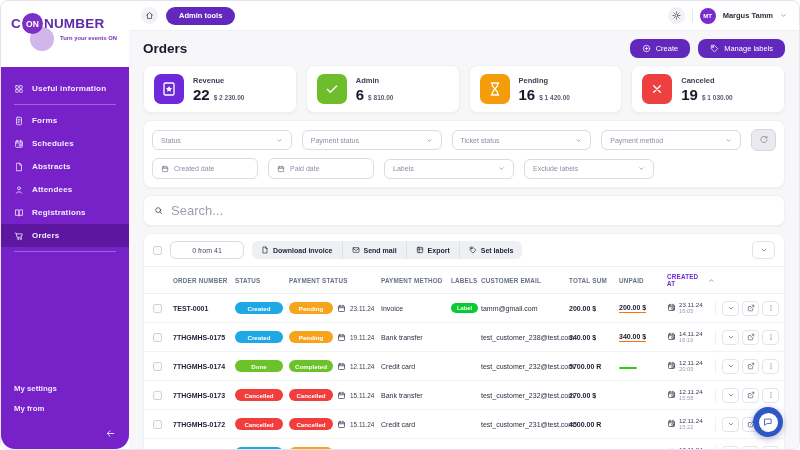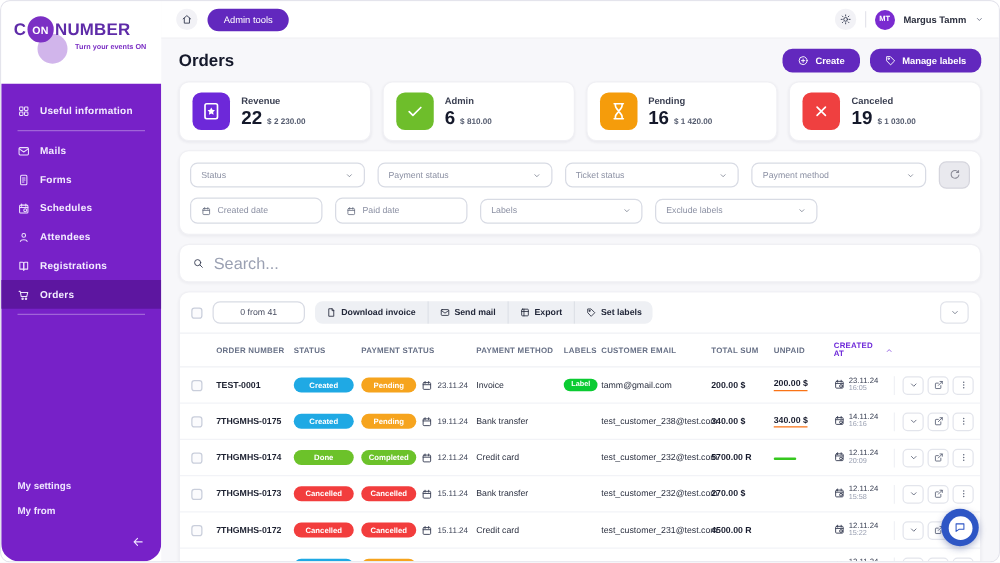--- a/index.html
+++ b/index.html
@@ -25,32 +25,32 @@
   .nav-divider{height:1px;background:rgba(255,255,255,.3);margin:4px 13px}
   .nav-footer{margin-top:auto;padding:10px 13px 10px;display:flex;flex-direction:column;gap:11px}
   .nav-foot-item{font-size:7.8px;color:#efe6ff;cursor:pointer;font-weight:600}
   .collapse-btn{align-self:flex-end;width:11px;height:11px;color:#efe6ff;cursor:pointer;margin-top:4px}
 
   
   .main{flex:1;display:flex;flex-direction:column;background:#f7f7fa;min-width:0}
   .topbar{height:30px;flex:none;background:#fff;display:flex;align-items:center;padding:0 12px;gap:8px;border-bottom:1px solid #efeff4}
   .icon-btn{width:17px;height:17px;border-radius:50%;background:#f2f2f6;display:flex;align-items:center;justify-content:center;color:#3c4257;border:none;cursor:pointer;padding:0}
   .icon-btn .icon{width:9px;height:9px}
-  .admin-btn{background:var(--button);color:#fff;font-size:7.5px;font-weight:400;padding:4.5px 13px;border-radius:9px;border:none;cursor:pointer;font-family:inherit}
+  .admin-btn{background:var(--button);color:#fff;font-size:7.5px;font-weight:700;padding:4.5px 13px;border-radius:9px;border:none;cursor:pointer;font-family:inherit}
   .topbar-right{margin-left:auto;display:flex;align-items:center;gap:7px}
   .tb-divider{width:1px;height:13px;background:#e5e5ec}
   .avatar{width:16px;height:16px;border-radius:50%;background:#7a2bd0;color:#fff;font-size:6px;font-weight:700;display:flex;align-items:center;justify-content:center}
   .user-name{font-size:7.5px;color:#2b2f3e;font-weight:600}
   .user-chevron{width:7px;height:7px;color:#555d72}
 
   .content{flex:1;padding:8px 14px 0;display:flex;flex-direction:column;gap:7px;min-height:0}
   .page-head{display:flex;align-items:center}
   .page-title{font-size:13.5px;font-weight:800;color:#15192b}
   .head-buttons{margin-left:auto;display:flex;gap:8px}
-  .p-btn{display:flex;align-items:flex-start;gap:5px;background:var(--button);color:#fff;font-size:7.5px;font-weight:700;padding:5px 12px;border-radius:8px;border:none;cursor:pointer;font-family:inherit}
+  .p-btn{display:flex;align-items:flex-start;gap:5px;background:var(--button);color:#fff;font-size:7.5px;font-weight:400;padding:5px 12px;border-radius:8px;border:none;cursor:pointer;font-family:inherit}
   .p-btn .icon{width:9px;height:9px}
 
   
   .stats-row{display:flex;gap:9px}
   .stat-card{flex:1;background:#fff;border-radius:8px;padding:8px 10px;display:flex;gap:9px;align-items:center;border:1px solid #f0f0f4;box-shadow:0 1px 2px rgba(25,25,55,.05)}
   .stat-icon{width:30px;height:30px;border-radius:7px;display:flex;align-items:center;justify-content:center;color:#fff;flex:none}
   .stat-icon .icon{width:16px;height:16px}
   .stat-label{font-size:7.5px;color:#3a3f51;font-weight:600;margin-bottom:2px}
   .stat-nums{display:flex;align-items:baseline}
   .stat-count{font-size:15px;font-weight:800;color:#15192b;line-height:1}
@@ -145,44 +145,44 @@
                 <rect x="4" y="13.5" width="6.5" height="6.5" rx="1.2"></rect>
                 <rect x="13.5" y="13.5" width="6.5" height="6.5" rx="1.2"></rect>
               </svg>
             </span>
     <span class="nav-label">Useful information</span>
   </div>
           <div class="nav-divider"></div>
           <div class="nav-item">
     <span class="nav-icon icon">
               <svg viewBox="0 0 24 24" fill="none" stroke="currentColor" stroke-width="2" stroke-linecap="round" stroke-linejoin="round">
-                <rect x="3" y="5" width="18" height="14" rx="2"></rect>
-                <path d="M3.5 7.5l8.5 6 8.5-6"></path>
-              </svg>
-            </span>
-    <span class="nav-label">Mails</span>
-  </div>
-          <div class="nav-item">
-    <span class="nav-icon icon">
-              <svg viewBox="0 0 24 24" fill="none" stroke="currentColor" stroke-width="2" stroke-linecap="round" stroke-linejoin="round">
                 <rect x="6" y="3" width="12" height="18" rx="2"></rect>
                 <path d="M9.5 8h5M9.5 12h5M9.5 16h3"></path>
               </svg>
             </span>
     <span class="nav-label">Forms</span>
   </div>
           <div class="nav-item">
     <span class="nav-icon icon">
               <svg viewBox="0 0 24 24" fill="none" stroke="currentColor" stroke-width="2" stroke-linecap="round" stroke-linejoin="round">
                 <rect x="4" y="5" width="16" height="15" rx="2"></rect>
                 <path d="M4 9.5h16M8 3v4M16 3v4"></path>
                 <circle cx="14.8" cy="14.8" r="2.8"></circle>
               </svg>
             </span>
     <span class="nav-label">Schedules</span>
+  </div>
+          <div class="nav-item">
+    <span class="nav-icon icon">
+              <svg viewBox="0 0 24 24" fill="none" stroke="currentColor" stroke-width="2" stroke-linecap="round" stroke-linejoin="round">
+                <path d="M6.5 3H14l4 4v14H6.5z"></path>
+                <path d="M14 3v4.5h4"></path>
+              </svg>
+            </span>
+    <span class="nav-label">Abstracts</span>
   </div>
           <div class="nav-item">
     <span class="nav-icon icon">
               <svg viewBox="0 0 24 24" fill="none" stroke="currentColor" stroke-width="2" stroke-linecap="round" stroke-linejoin="round">
                 <circle cx="12" cy="8" r="3.5"></circle>
                 <path d="M5.5 19.5c1.2-4.2 11.8-4.2 13 0"></path>
               </svg>
             </span>
     <span class="nav-label">Attendees</span>
   </div>

